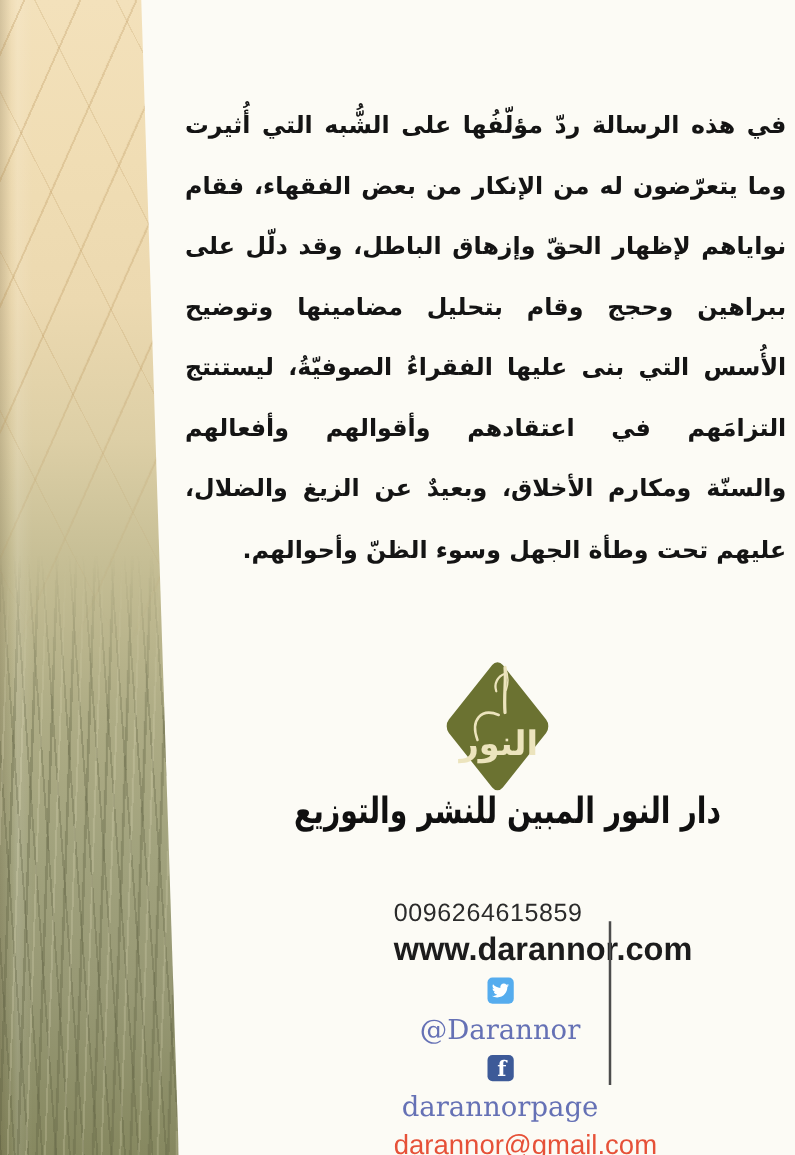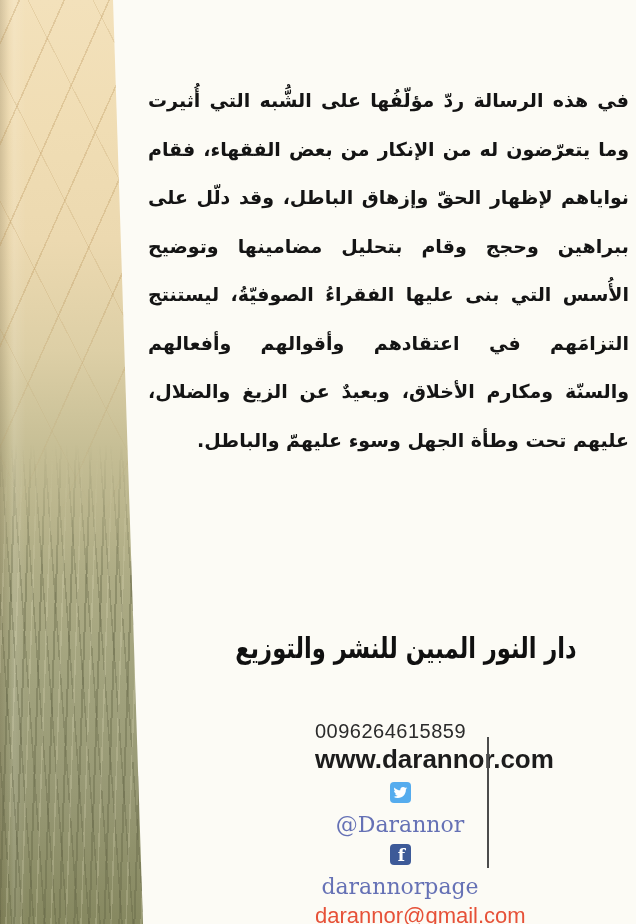--- a/index.html
+++ b/index.html
@@ -97,23 +97,35 @@
   </div>
 
   <div class="blurb">
     <div class="blurb-line">في هذه الرسالة ردّ مؤلّفُها على الشُّبه التي أُثيرت حول الفقراء الصوفية</div>
     <div class="blurb-line">وما يتعرّضون له من الإنكار من بعض الفقهاء، فقام لمنافحتهم وفضح</div>
     <div class="blurb-line">نواياهم لإظهار الحقّ وإزهاق الباطل، وقد دلّل على كل مسألة افترضها</div>
     <div class="blurb-line">ببراهين وحجج وقام بتحليل مضامينها وتوضيح مقاصدها وإظهار</div>
     <div class="blurb-line">الأُسس التي بنى عليها الفقراءُ الصوفيّةُ، ليستنتج من كل ذلك أن</div>
     <div class="blurb-line">التزامَهم في اعتقادهم وأقوالهم وأفعالهم وأحوالهم مبنيٌّ على الكتاب</div>
     <div class="blurb-line">والسنّة ومكارم الأخلاق، وبعيدٌ عن الزيغ والضلال، وسقوط المنكرين</div>
-    <div class="blurb-line last">عليهم تحت وطأة الجهل وسوء عليهمّ والباطل.</div>
+    <div class="blurb-line last">عليهم تحت وطأة الجهل وسوء الظنّ وأحوالهم.</div>
   </div>
 
+  <div class="logo">
+    <div class="diamond"></div>
+    <svg class="logo-art" viewBox="0 0 86 110">
+      <g>
+        <path class="stroke" d="M49 8 C50 18 48 30 49 44" stroke-width="2.6"></path>
+        <path class="stroke" d="M49 13 C43 15 40 21 42 27" stroke-width="1.8"></path>
+        <path class="stroke" d="M49 8 C52 14 52 20 50 26" stroke-width="1.2"></path>
+      </g>
+      <path class="stroke" d="M27 66 C21 50 30 40 44 46" stroke-width="2"></path>
+      <text x="44" y="78" text-anchor="middle">النور</text>
+    </svg>
+  </div>
 
   <div class="pub-name-wrap">
     <span class="pub-name">دار النور المبين للنشر والتوزيع</span>
   </div>
 
 
   <div class="contact">
     <div class="phone">0096264615859</div>
     <div class="website">www.darannor.com</div>
 

